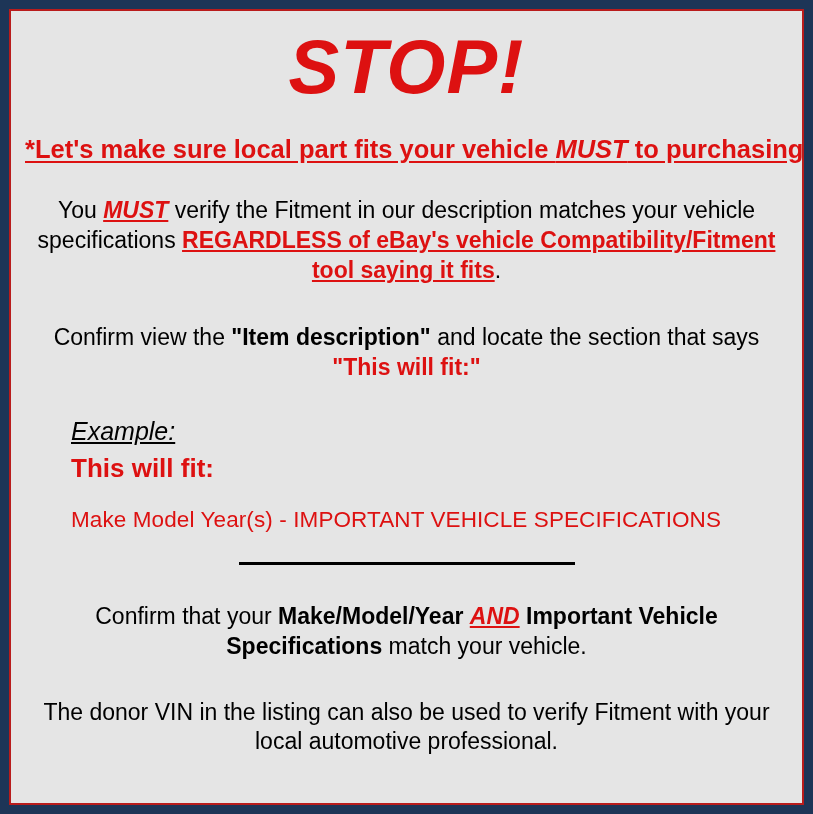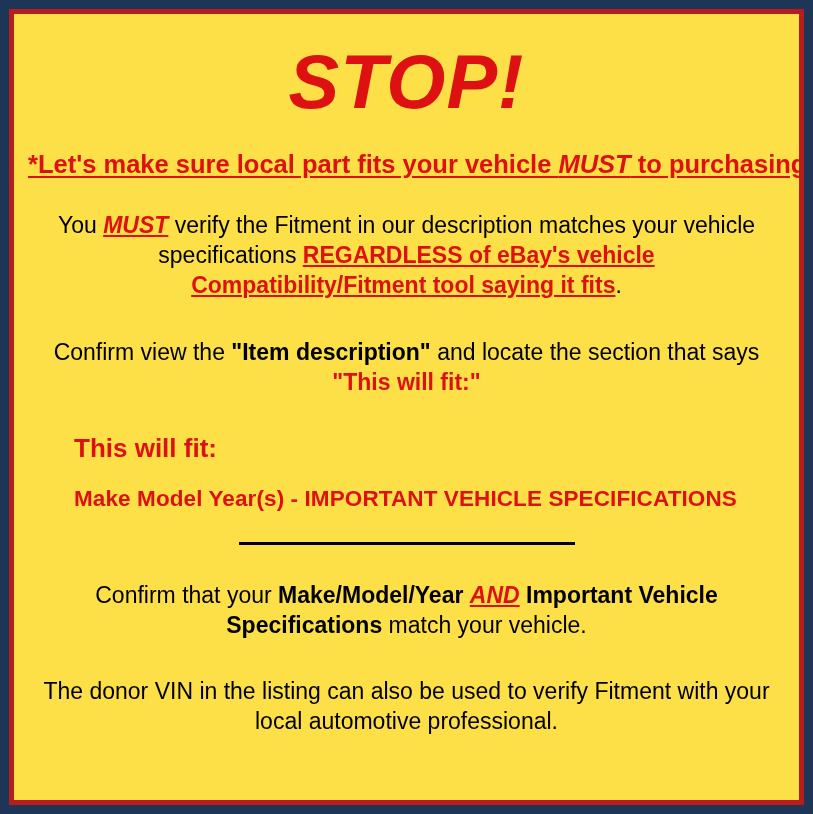--- a/index.html
+++ b/index.html
@@ -17,23 +17,23 @@
     box-sizing: border-box;
     width: 813px;
     height: 814px;
     background: #1d3557;
     padding: 9px;
   }
   .notice-inner {
     box-sizing: border-box;
     width: 100%;
     height: 100%;
-    background: #fde047;
-    border: 5px solid #b91c1c;
-    padding: 12px 14px;
+    background: #e5e5e5;
+    border: 2px solid #b91c1c;
+    padding: 0 14px;
     text-align: center;
     overflow: hidden;
   }
 
   .red { color: #DD1111; }
   .b  { font-weight: bold; }
   .i  { font-style: italic; }
   .u  { text-decoration: underline; }
 
   .stop-title {
@@ -85,21 +85,21 @@
   }
   .example-fit {
     color: #DD1111;
     font-weight: bold;
     font-size: 26px;
     line-height: 1.25;
     margin-top: 6px;
   }
   .example-spec {
     color: #DD1111;
-    font-weight: bold;
+    font-weight: normal;
     font-size: 22.5px;
     line-height: 1.2;
     margin-top: 21px;
     letter-spacing: 0.1px;
   }
 
   .divider-wrap {
     margin: 21px 0 0 0;
     text-align: center;
   }
@@ -119,20 +119,21 @@
 
     <div class="stop-title">STOP!</div>
 
     <div class="tagline"><span>*Let's make sure local part fits your vehicle </span><span class="i">MUST</span><span> to purchasing*</span></div>
 
     <div class="para para-must"><span>You </span><span class="red b i u">MUST</span><span> verify the Fitment in our description matches your vehicle specifications </span><span class="red b u">REGARDLESS of eBay's vehicle Compatibility/Fitment tool saying it fits</span><span>.</span></div>
 
     <div class="para para-view"><span>Confirm view the </span><span class="b">"Item description"</span><span> and locate the section that says </span><span class="red b">"This will fit:"</span></div>
 
     <div class="example-block">
+      <div class="example-label">Example:</div>
       <div class="example-fit">This will fit:</div>
       <div class="example-spec">Make Model Year(s) - IMPORTANT VEHICLE SPECIFICATIONS</div>
     </div>
 
     <div class="divider-wrap">
       <span class="divider"></span>
     </div>
 
     <div class="para para-confirm"><span>Confirm that your </span><span class="b">Make/Model/Year</span><span> </span><span class="red b i u">AND</span><span> </span><span class="b">Important Vehicle Specifications</span><span> match your vehicle.</span></div>
 

